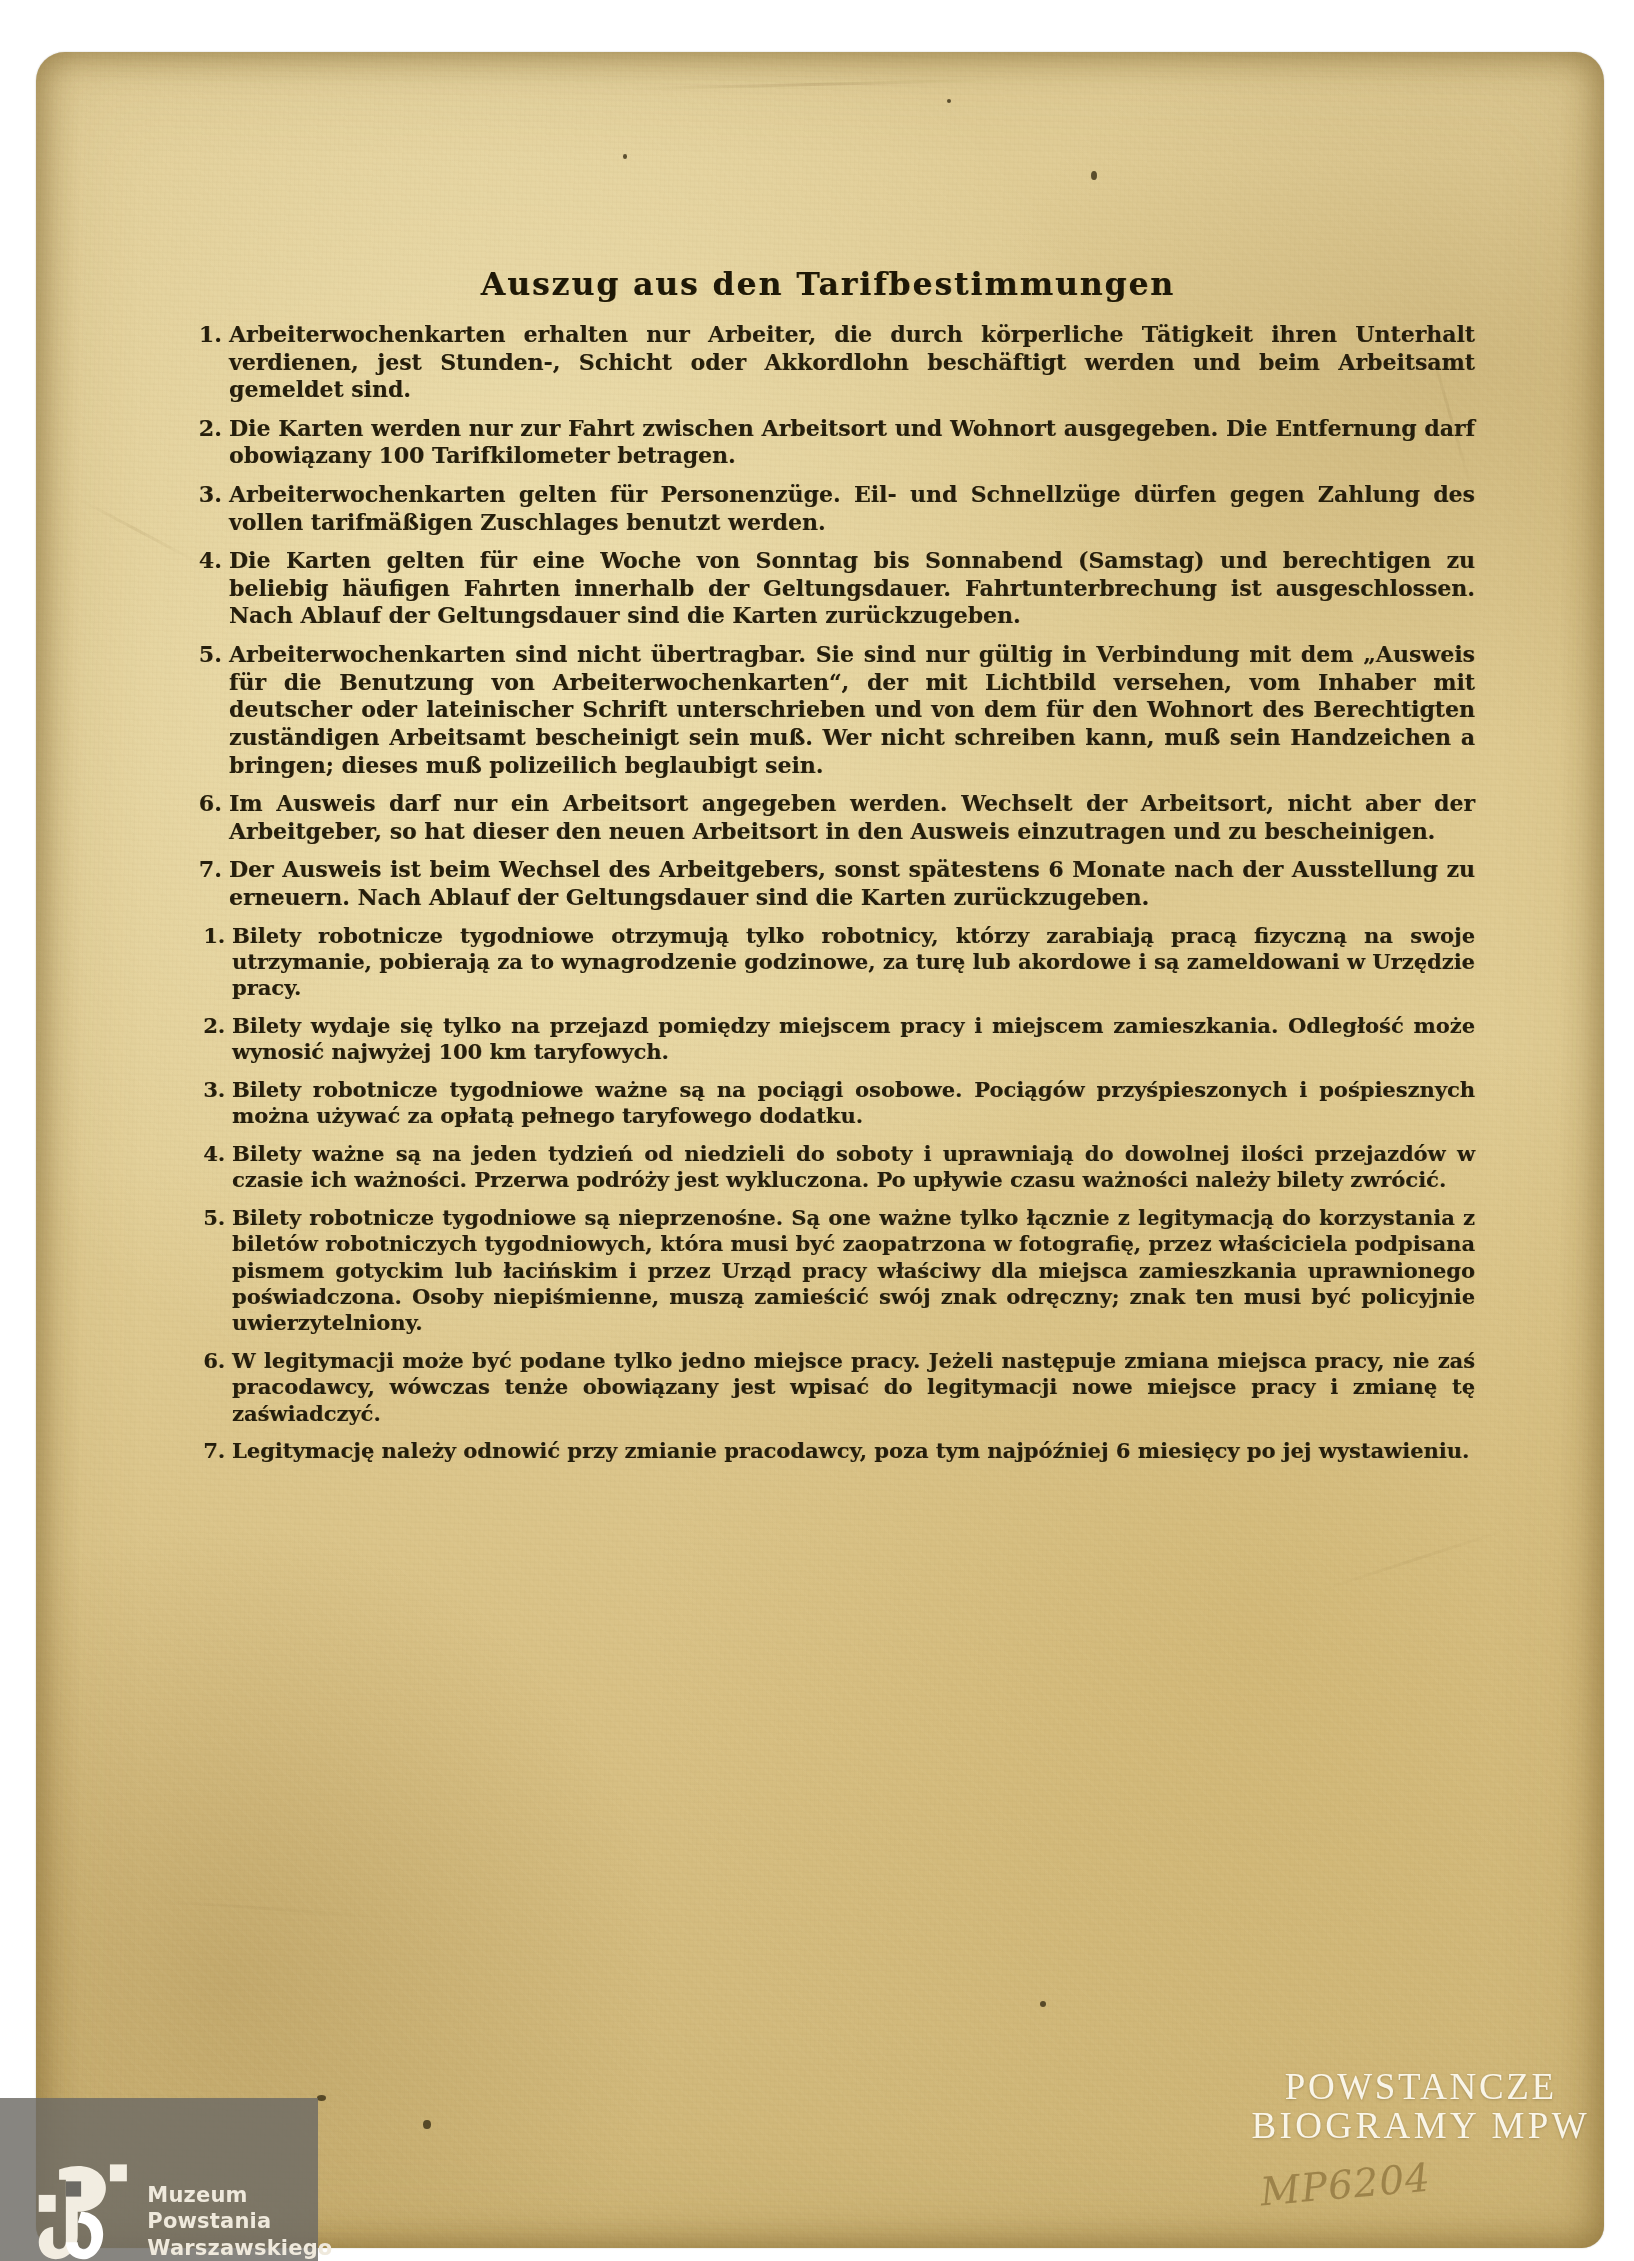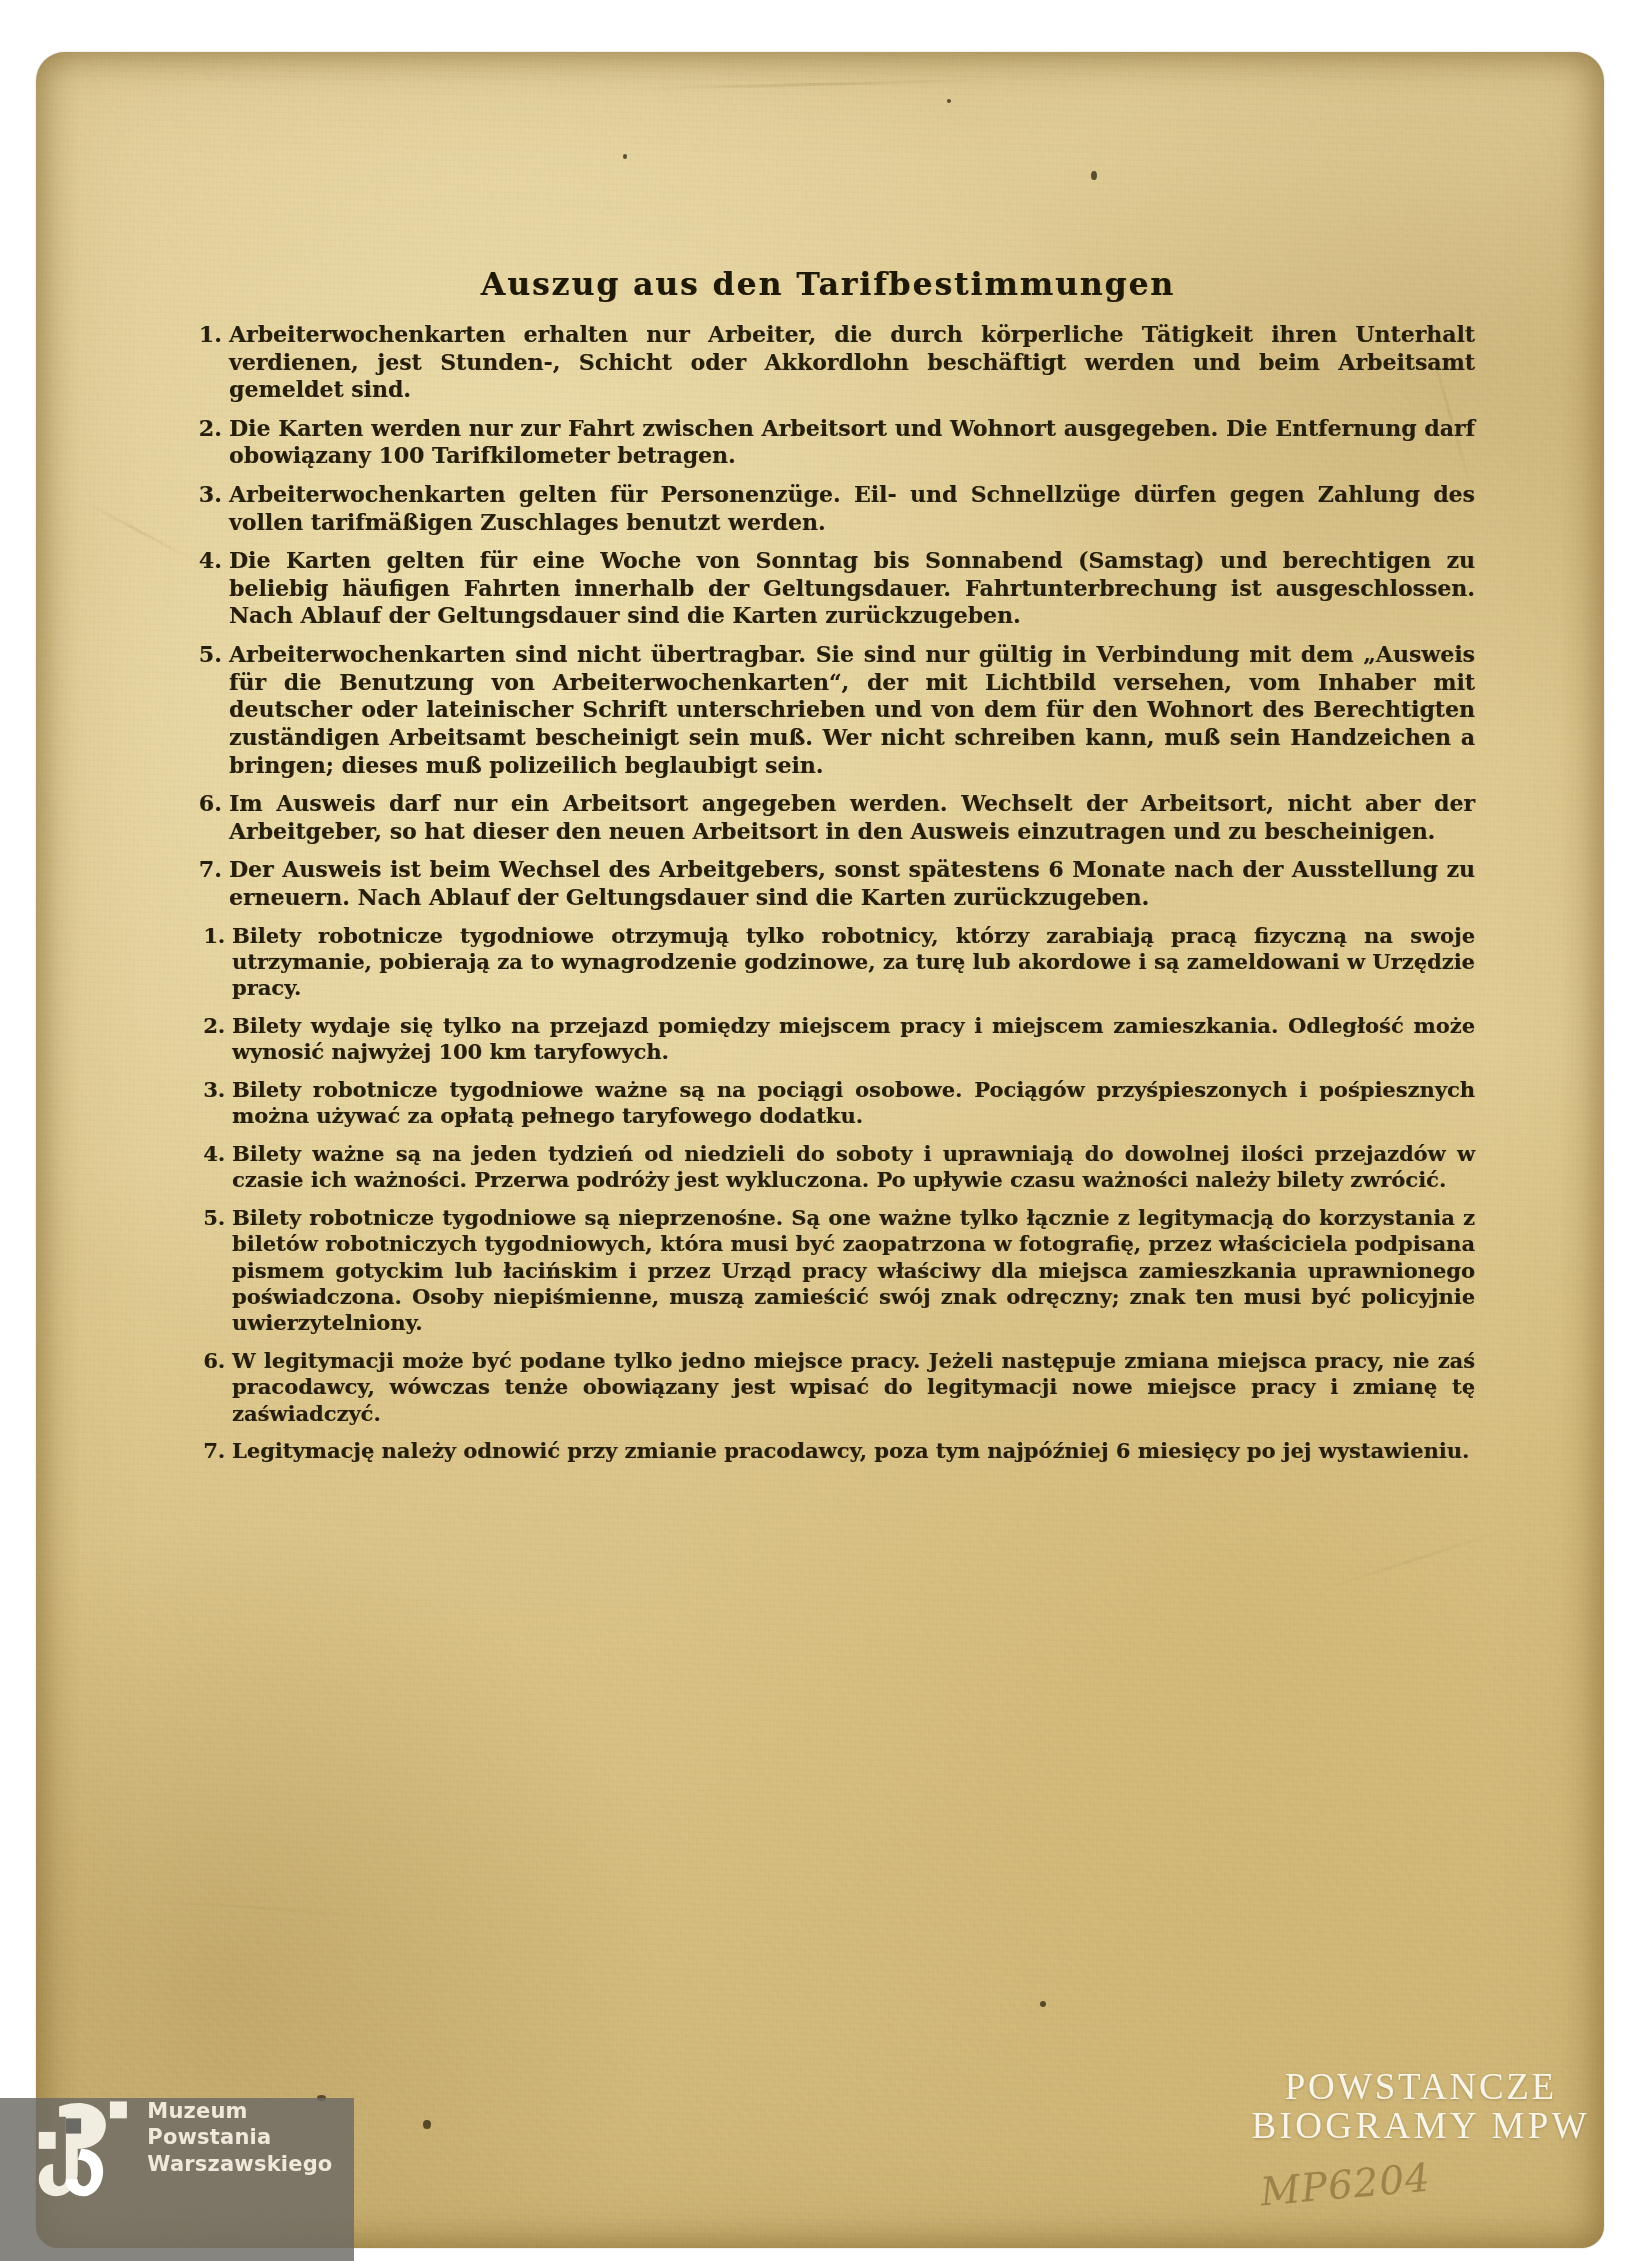--- a/index.html
+++ b/index.html
@@ -135,25 +135,25 @@
   .de-block ol.clauses li { font-size: 22px; }
   .pl-block ol.clauses li { font-size: 21px; line-height: 1.26; }
   .pl-block ol.clauses li { padding-left: 51px; }
   .pl-block ol.clauses li .num { left: 10.2px; }
 
   
   .logo-bar {
     position: absolute;
     left: 0;
     bottom: 0;
-    width: 354px;
+    width: 318px;
     height: 163px;
     background: rgba(108,106,100,0.82);
     display: flex;
-    align-items: flex-start;
+    align-items: flex-end;
     gap: 15.3px;
     padding-left: 37px;
     box-sizing: border-box;
     margin-top: 48px;
   }
 
   .logo-mark { width: 95px; height: 100px; flex: none; }
 
   .logo-text {
     display: flex;

